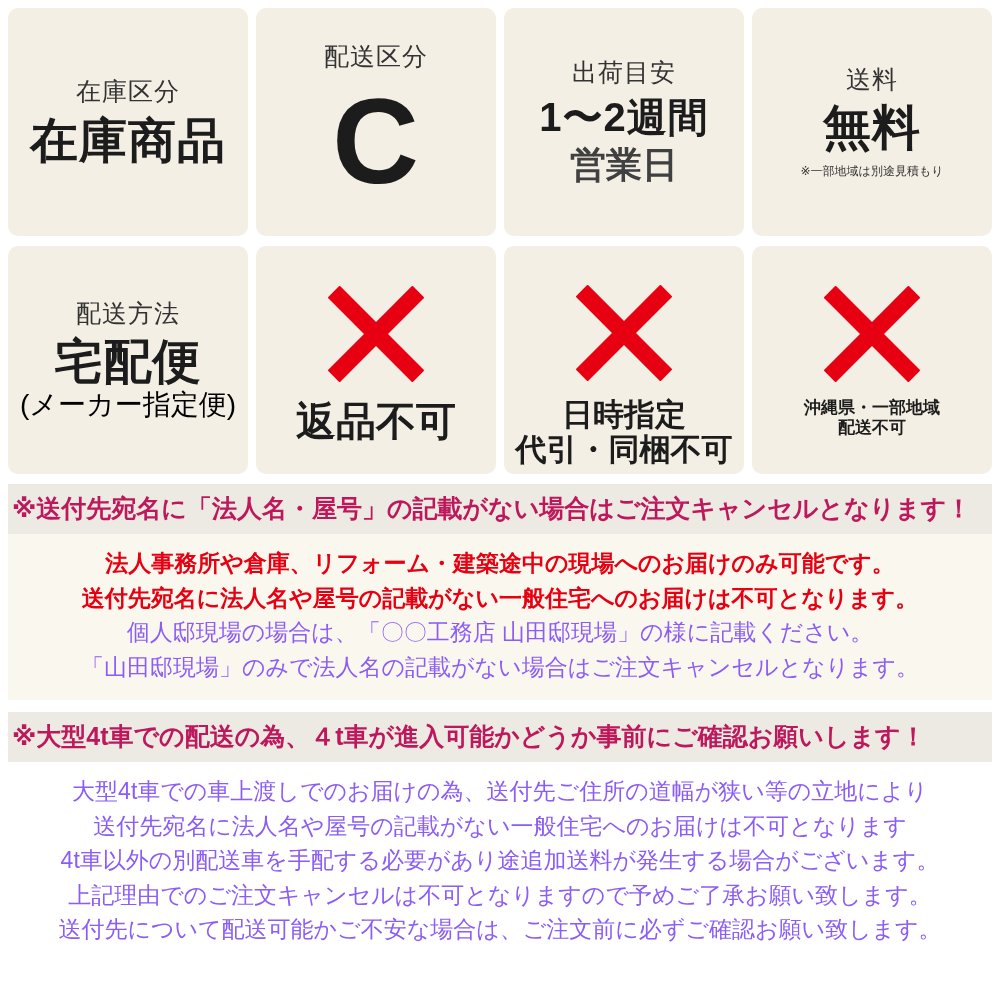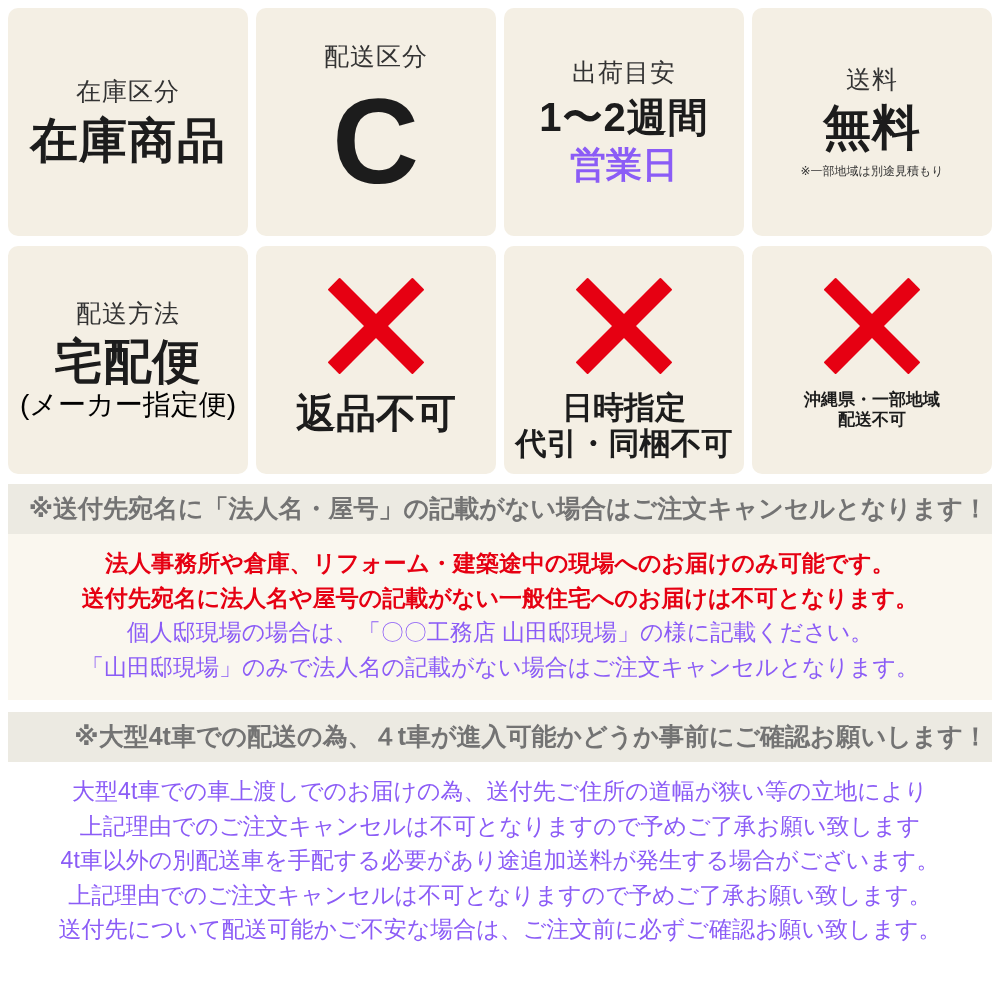--- a/index.html
+++ b/index.html
@@ -61,41 +61,41 @@
   }
   .card-main.big {
     font-size: 48px;
   }
   .card-main.wide {
     font-size: 40px;
   }
   .card-sub {
     font-size: 36px;
     font-weight: bold;
-    color: #8b5cf6;
+    color: #404040;
     line-height: 1.15;
     margin-top: 6px;
   }
   .card-note {
     font-size: 12px;
     color: #333333;
     margin-top: 10px;
     line-height: 1.2;
   }
   .card-paren {
     font-size: 28px;
     color: #000000;
     line-height: 1.1;
     margin-top: 2px;
   }
   
   .xcard {
     position: relative;
     justify-content: flex-start;
-    padding-top: 20px;
+    padding-top: 28px;
   }
   .xmark {
     width: 120px;
     height: 120px;
     position: relative;
     margin-bottom: 4px;
   }
   .xmark span {
     position: absolute;
     top: 50%;
@@ -122,25 +122,25 @@
   .xlabel.smaller {
     font-size: 17px;
   }
 
   
   .notice {
     margin-bottom: 12px;
   }
   .notice-head {
     background: #eceae2;
-    text-align: right;
+    text-align: left;
     padding: 9px 4px 11px 4px;
     font-size: 25px;
     font-weight: bold;
-    color: #737373;
+    color: #be185d;
     letter-spacing: 0px;
     line-height: 1.2;
   }
   .notice-body {
     background: #faf7ef;
     padding: 12px 10px 16px 10px;
     text-align: center;
   }
   .notice-line {
     font-size: 23px;
@@ -228,20 +228,20 @@
       <div class="notice-line red">送付先宛名に法人名や屋号の記載がない一般住宅へのお届けは不可となります。</div>
       <div class="notice-line">個人邸現場の場合は、「〇〇工務店 山田邸現場」の様に記載ください。</div>
       <div class="notice-line">「山田邸現場」のみで法人名の記載がない場合はご注文キャンセルとなります。</div>
     </div>
   </div>
 
   <div class="notice">
     <div class="notice-head">※大型4t車での配送の為、４t車が進入可能かどうか事前にご確認お願いします！</div>
     <div class="notice-body plain">
       <div class="notice-line">大型4t車での車上渡しでのお届けの為、送付先ご住所の道幅が狭い等の立地により</div>
-      <div class="notice-line">上記理由でのご注文キャンセルは不可となりますので予めご了承お願い致します</div>
+      <div class="notice-line">送付先宛名に法人名や屋号の記載がない一般住宅へのお届けは不可となります</div>
       <div class="notice-line">4t車以外の別配送車を手配する必要があり途追加送料が発生する場合がございます。</div>
       <div class="notice-line">上記理由でのご注文キャンセルは不可となりますので予めご了承お願い致します。</div>
       <div class="notice-line">送付先について配送可能かご不安な場合は、ご注文前に必ずご確認お願い致します。</div>
     </div>
   </div>
 
 </div>
 
 </body></html>

